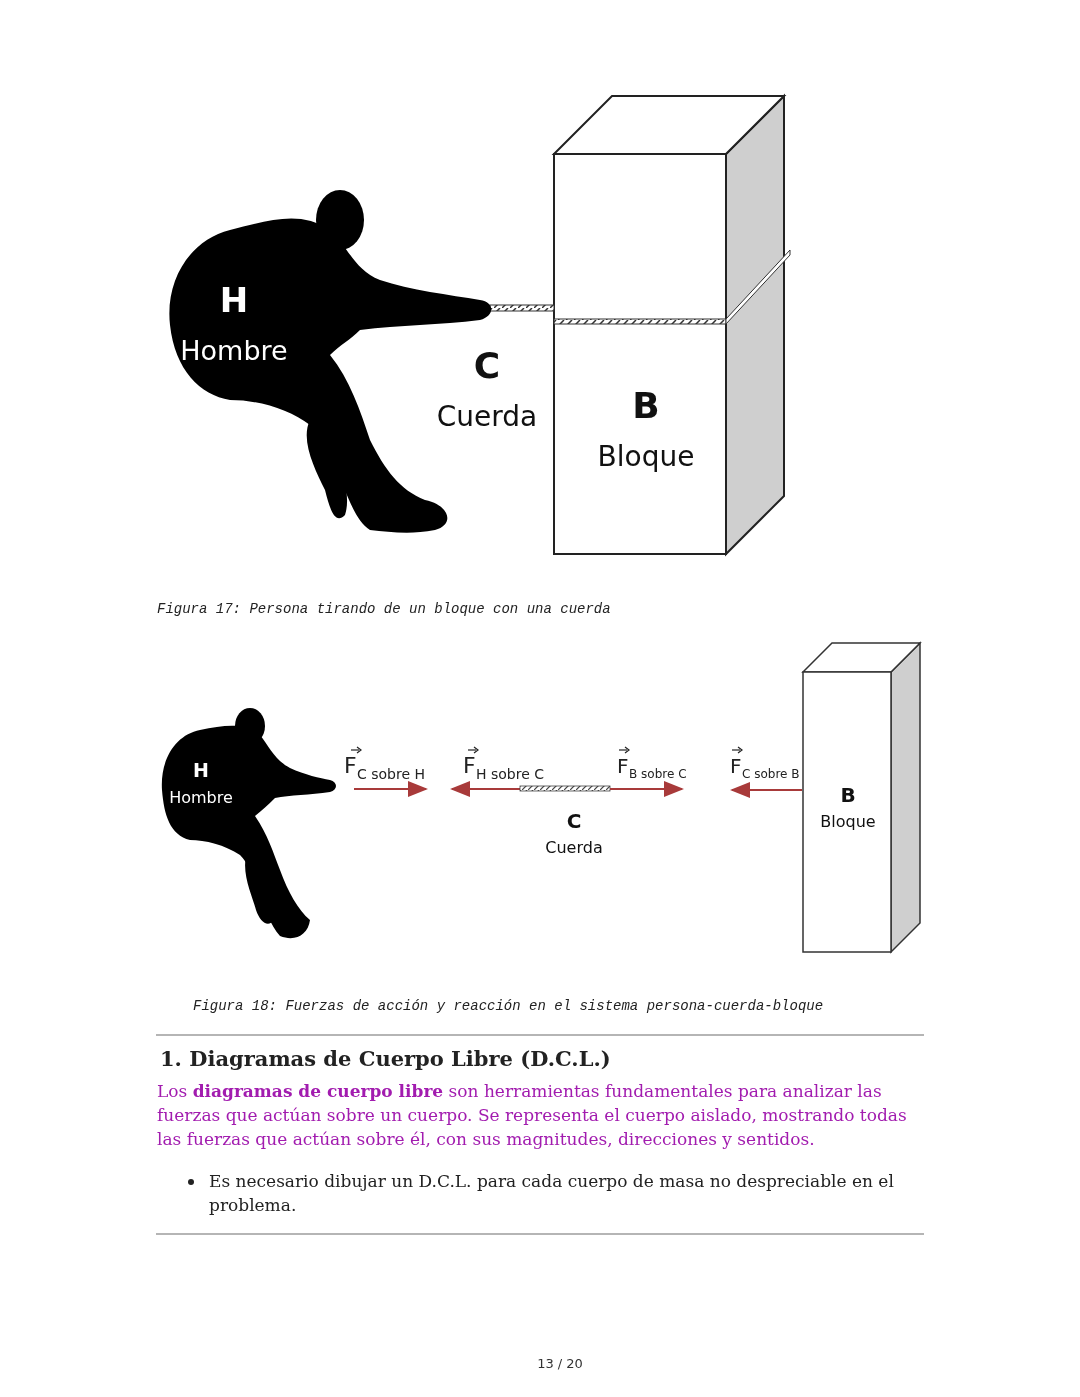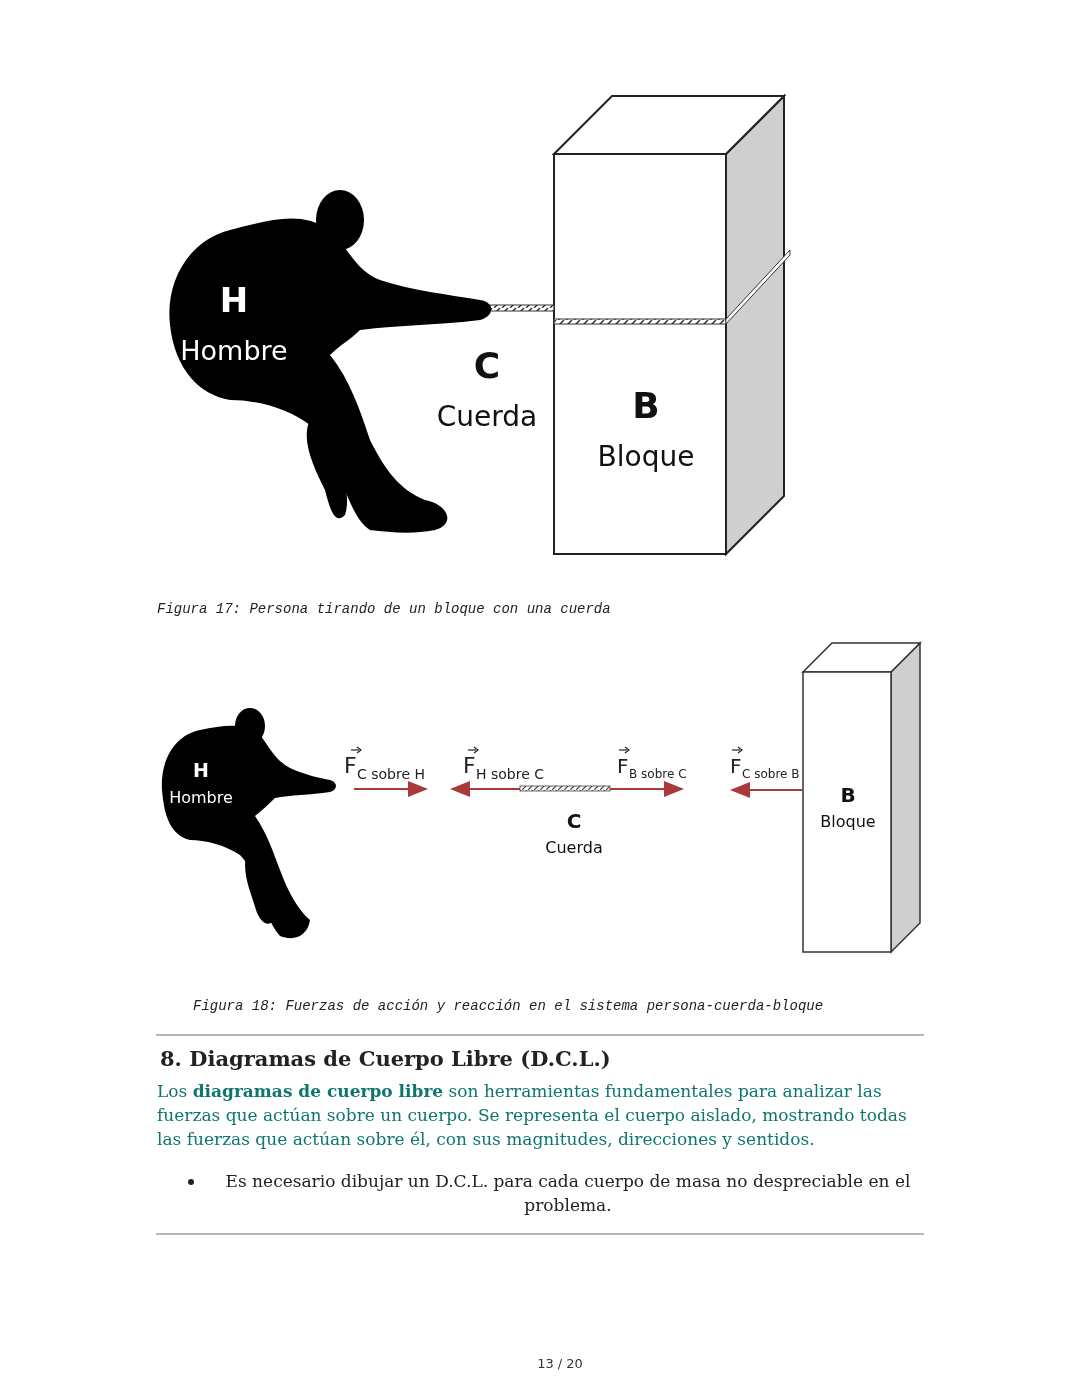--- a/index.html
+++ b/index.html
@@ -1,23 +1,23 @@
 <!DOCTYPE html>
 <html><head>
 <meta charset="utf-8">
 <style>
   html, body { margin: 0; padding: 0; background: #ffffff; }
   body { width: 1080px; height: 1397px; position: relative; overflow: hidden; font-family: "DejaVu Serif", serif; color: #222; }
   .abs { position: absolute; }
   .caption { position: absolute; left: 157px; font-style: italic; font-size: 14px; color: #222; font-family: Liberation Mono, monospace; }
   .rule { position: absolute; left: 156px; width: 768px; height: 2px; background: #b5b5b5; }
   .heading { position: absolute; left: 160px; top: 1046px; font-size: 21px; font-weight: bold; color: #222; }
-  .para { position: absolute; left: 157px; top: 1079px; width: 770px; font-size: 17px; line-height: 24px; color: #0f766e; }
+  .para { position: absolute; left: 157px; top: 1079px; width: 770px; font-size: 17px; line-height: 24px; color: #a21caf; }
   .bullet-list { position: absolute; left: 157px; top: 1169px; width: 770px; font-size: 17px; line-height: 24px; margin: 0; padding: 0; list-style: none; }
-  .bullet-list li { position: relative; padding-left: 52px; text-align: center; }
+  .bullet-list li { position: relative; padding-left: 52px; }
   .bullet-list li .dot { position: absolute; left: 31px; top: 10px; width: 6px; height: 6px; border-radius: 50%; background: #222; }
   .page-num { position: absolute; left: 0; width: 1080px; top: 1356px; text-align: center; font-size: 13px; font-family: "DejaVu Sans", sans-serif; color: #333; padding-left: 20px; }
   svg text { font-family: "DejaVu Sans", sans-serif; }
 </style>
 </head>
 <body>
 
 <svg class="abs" style="left:150px; top:80px;" width="660" height="490" viewBox="0 0 660 490">
   <defs>
     <pattern id="rope" width="8" height="6" patternUnits="userSpaceOnUse">
@@ -109,21 +109,21 @@
   <polygon points="653,42 682,13 770,13 741,42" fill="#fff" stroke="#333" stroke-width="1.5"></polygon>
   <rect x="653" y="42" width="88" height="280" fill="#fff" stroke="#333" stroke-width="1.5"></rect>
   <text x="698" y="172" text-anchor="middle" font-size="20" font-weight="bold" fill="#111">B</text>
   <text x="698" y="197" text-anchor="middle" font-size="16" fill="#111">Bloque</text>
 </svg>
 
 <div class="caption" style="top:998px;margin-left:36px;">Figura 18: Fuerzas de acción y reacción en el sistema persona-cuerda-bloque</div>
 
 <div class="rule" style="top:1034px;"></div>
 
-<div class="heading">8. Diagramas de Cuerpo Libre (D.C.L.)</div>
+<div class="heading">1. Diagramas de Cuerpo Libre (D.C.L.)</div>
 
 <div class="para"><span>Los </span><b>diagramas de cuerpo libre</b><span> son herramientas fundamentales para analizar las fuerzas que actúan sobre un cuerpo. Se representa el cuerpo aislado, mostrando todas las fuerzas que actúan sobre él, con sus magnitudes, direcciones y sentidos.</span></div>
 
 <ul class="bullet-list">
   <li><span class="dot"></span><span>Es necesario dibujar un D.C.L. para cada cuerpo de masa no despreciable en el problema.</span></li>
 </ul>
 
 <div class="rule" style="top:1233px;"></div>
 
 <div class="page-num">13 / 20</div>

